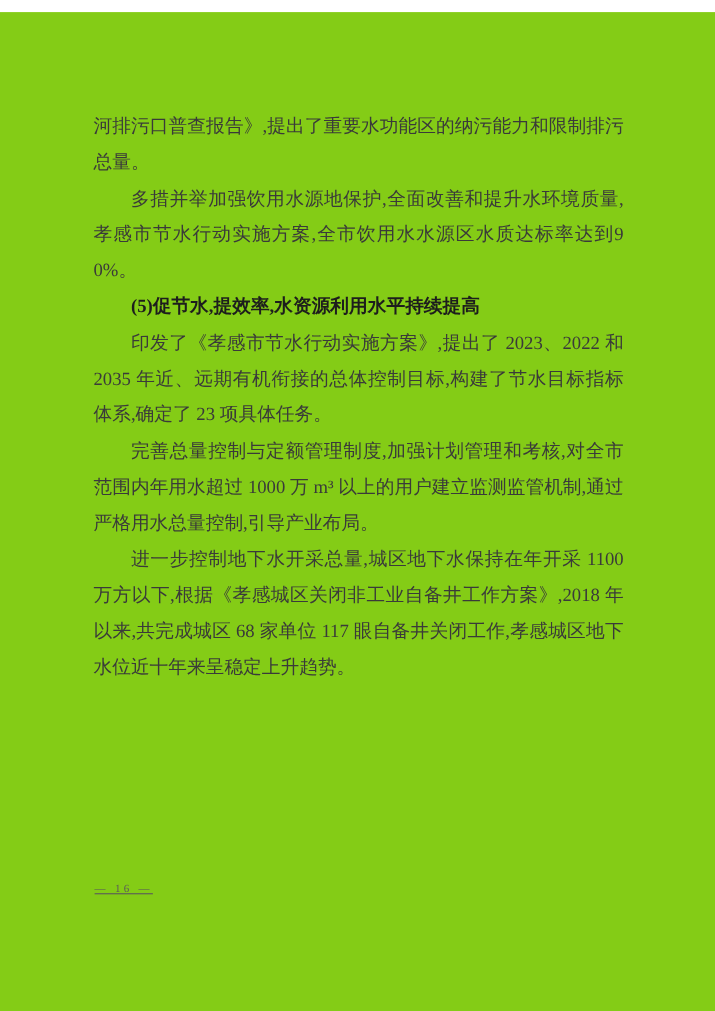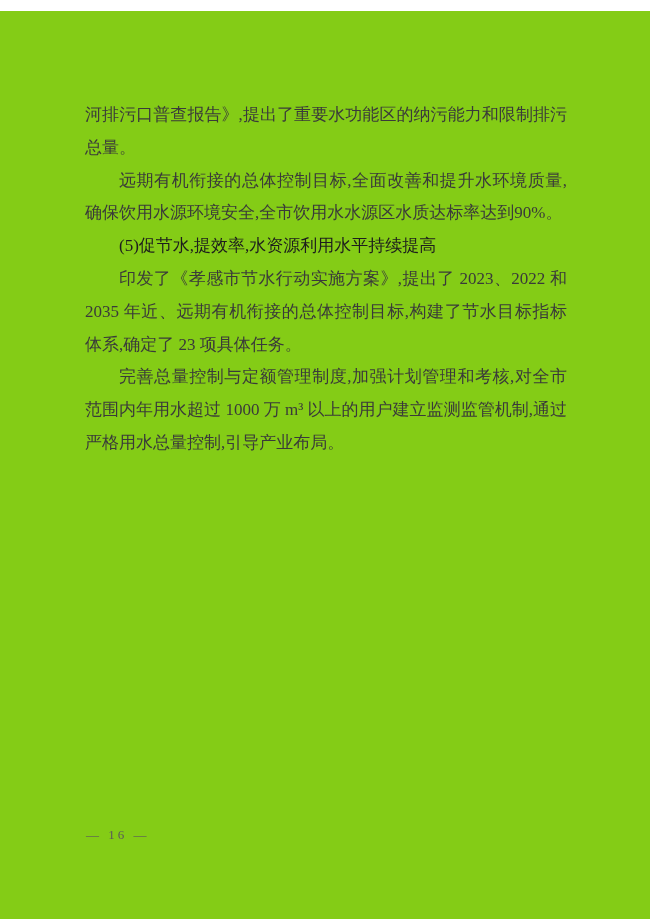--- a/index.html
+++ b/index.html
@@ -30,37 +30,39 @@
   .content p {
     margin: 0;
     padding: 0;
     text-indent: 2em;
     word-break: break-all;
   }
   .content p.no-indent {
     text-indent: 0;
   }
   .content p.heading {
-    font-weight: normal;
+    font-weight: bold;
     color: #1d1d1d;
   }
   .page-number {
     position: absolute;
     left: 86px;
-    top: 816px;
-    font-size: 13px;
+    top: 792px;
+    font-size: 10px;
     color: #5a5a5a;
     letter-spacing: 3px;
+    text-decoration: underline;
   }
 </style>
 </head>
 <body>
 
 <div class="page">
   <div class="content">
     <p class="no-indent">河排污口普查报告》,提出了重要水功能区的纳污能力和限制排污总量。</p>
-    <p>远期有机衔接的总体控制目标,全面改善和提升水环境质量,确保饮用水源环境安全,全市饮用水水源区水质达标率达到90%。</p>
+    <p>多措并举加强饮用水源地保护,全面改善和提升水环境质量,孝感市节水行动实施方案,全市饮用水水源区水质达标率达到90%。</p>
     <p class="heading">(5)促节水,提效率,水资源利用水平持续提高</p>
     <p>印发了《孝感市节水行动实施方案》,提出了 2023、2022 和 2035 年近、远期有机衔接的总体控制目标,构建了节水目标指标体系,确定了 23 项具体任务。</p>
     <p>完善总量控制与定额管理制度,加强计划管理和考核,对全市范围内年用水超过 1000 万 m³ 以上的用户建立监测监管机制,通过严格用水总量控制,引导产业布局。</p>
+    <p>进一步控制地下水开采总量,城区地下水保持在年开采 1100 万方以下,根据《孝感城区关闭非工业自备井工作方案》,2018 年以来,共完成城区 68 家单位 117 眼自备井关闭工作,孝感城区地下水位近十年来呈稳定上升趋势。</p>
   </div>
   <div class="page-number">— 16 —</div>
 </div>
 
 </body></html>

